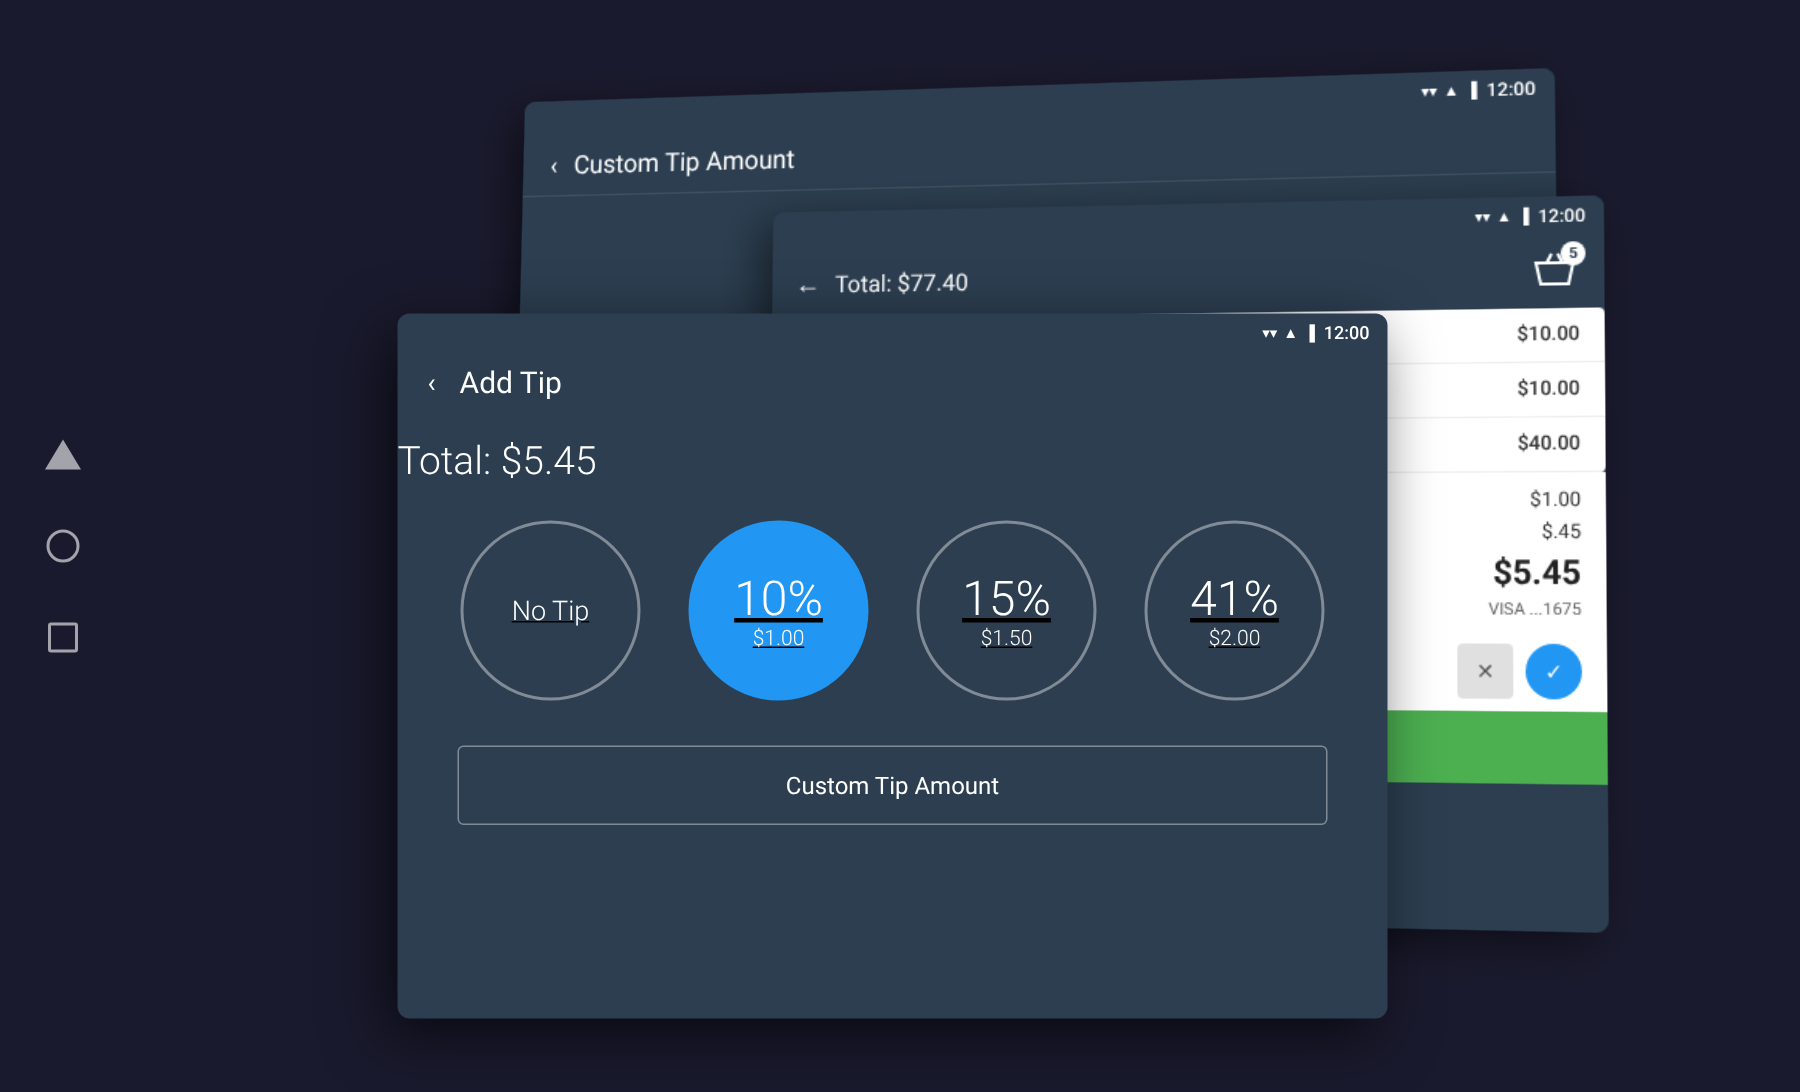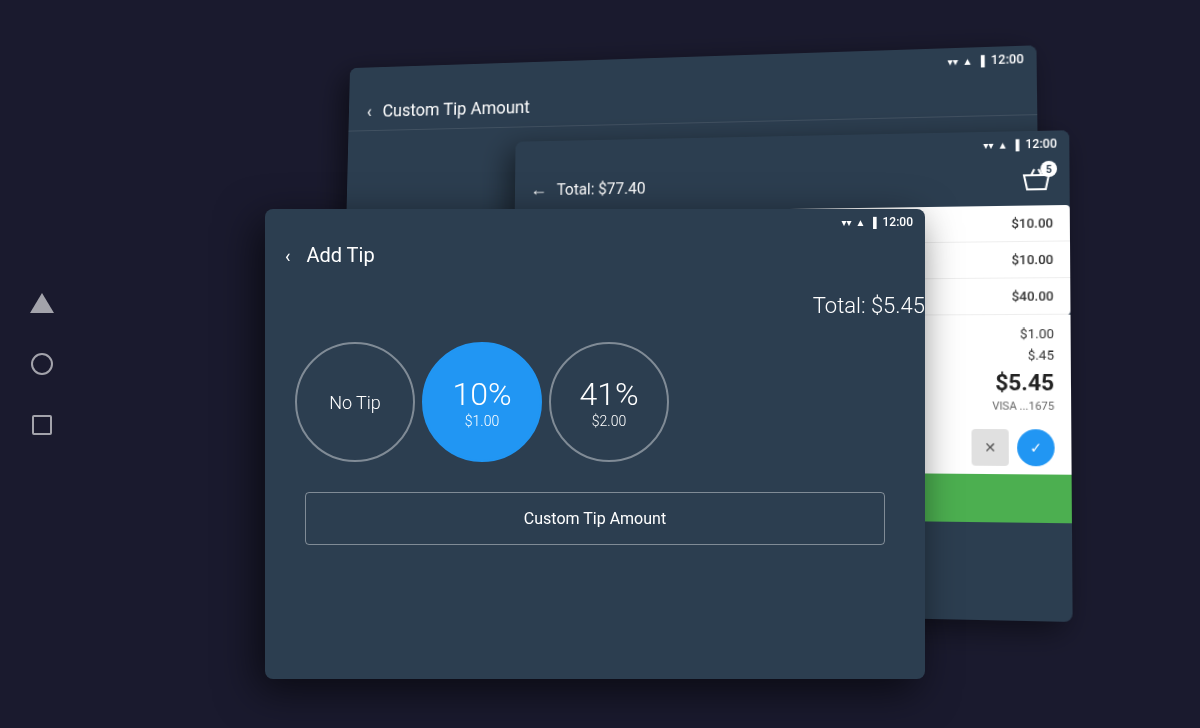--- a/index.html
+++ b/index.html
@@ -243,31 +243,33 @@
       cursor: pointer;
     }
 
     .screen-front .header .title {
       color: white;
       font-size: 20px;
       font-weight: 400;
     }
 
     .tip-total {
-      text-align: right;
-      color: white;
-      font-size: 22px;
+      text-align: left;
+      color: white;
+      font-size: 26px;
       font-weight: 300;
       padding: 10px 0 24px;
     }
 
     .tip-options {
       display: flex;
-      gap: 7px;
+      justify-content: center;
+      gap: 32px;
       padding: 0 30px 30px;
+      text-decoration: underline;
     }
 
     .tip-circle {
       width: 120px;
       height: 120px;
       border-radius: 50%;
       border: 2px solid rgba(255,255,255,0.4);
       display: flex;
       flex-direction: column;
       align-items: center;
@@ -474,20 +476,24 @@
 
     <div class="tip-options">
       <div class="tip-circle">
         <span class="no-tip-label">No Tip</span>
       </div>
       <div class="tip-circle active">
         <span class="tip-percent">10%</span>
         <span class="tip-amount">$1.00</span>
       </div>
       <div class="tip-circle">
+        <span class="tip-percent">15%</span>
+        <span class="tip-amount">$1.50</span>
+      </div>
+      <div class="tip-circle">
         <span class="tip-percent">41%</span>
         <span class="tip-amount">$2.00</span>
       </div>
     </div>
 
     <div class="custom-tip-btn">Custom Tip Amount</div>
   </div>
 
 </div>
 

